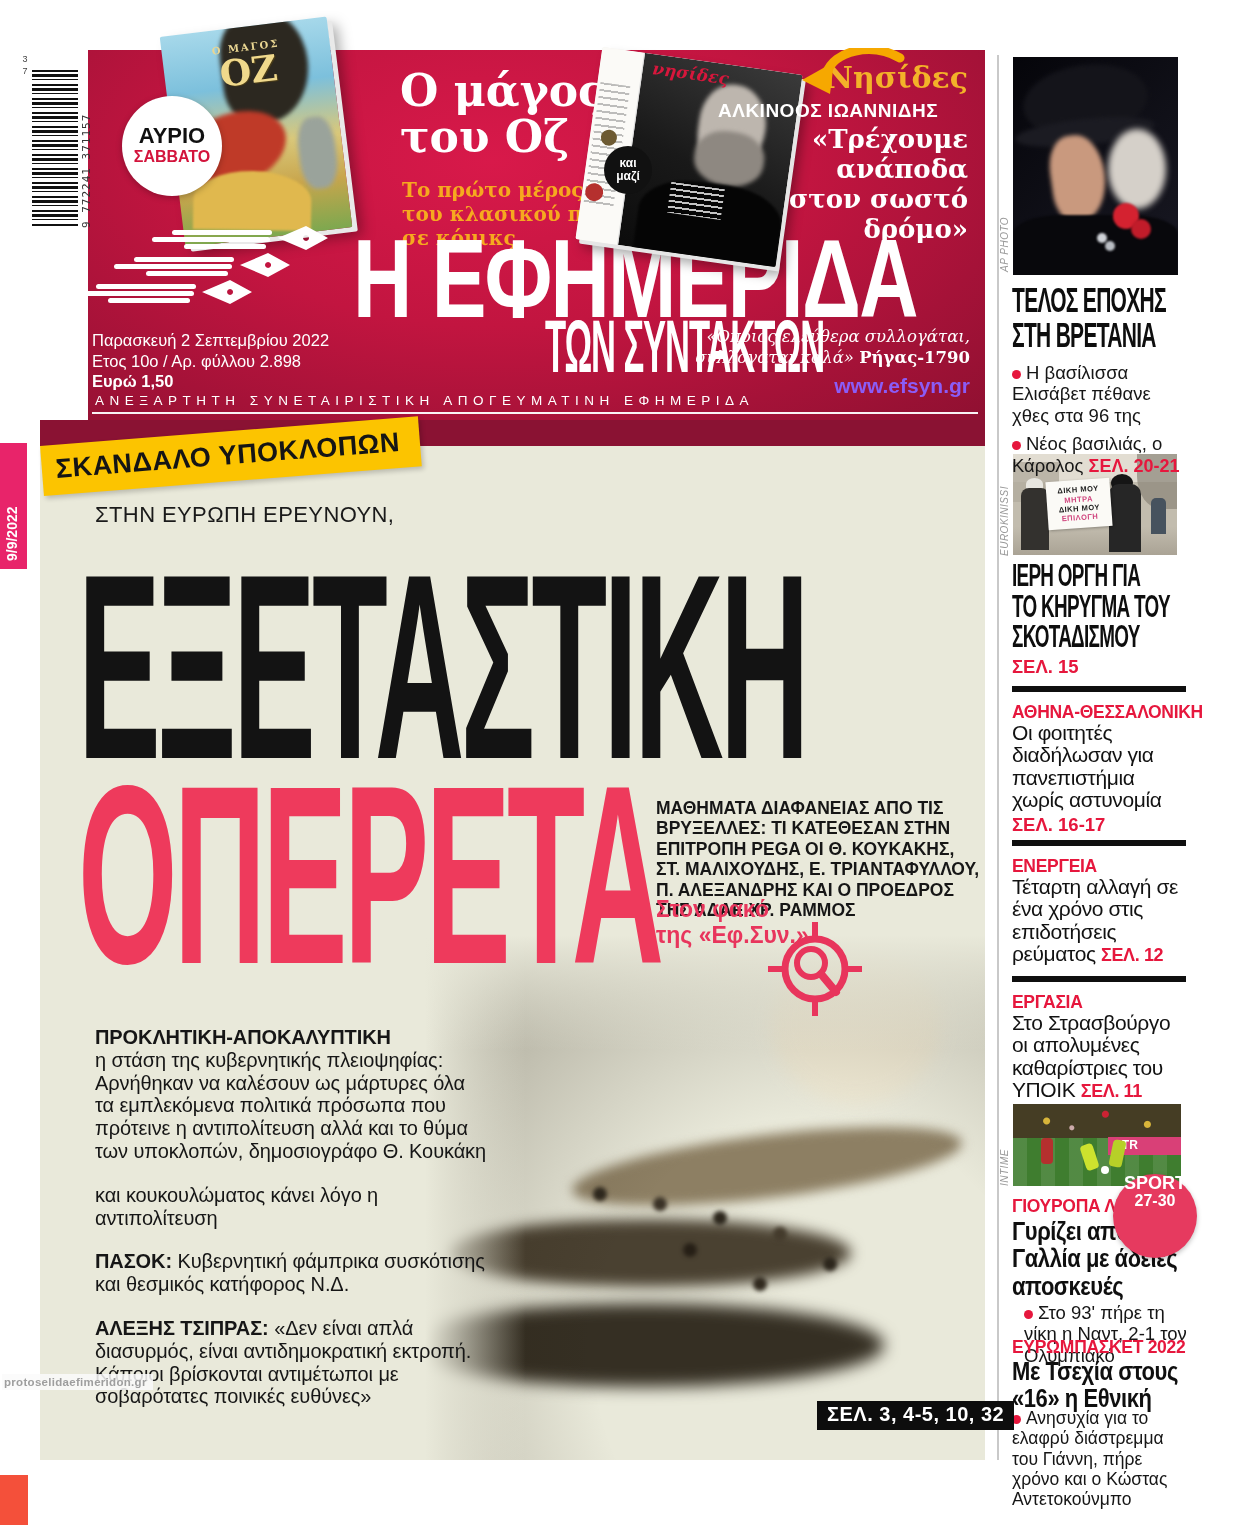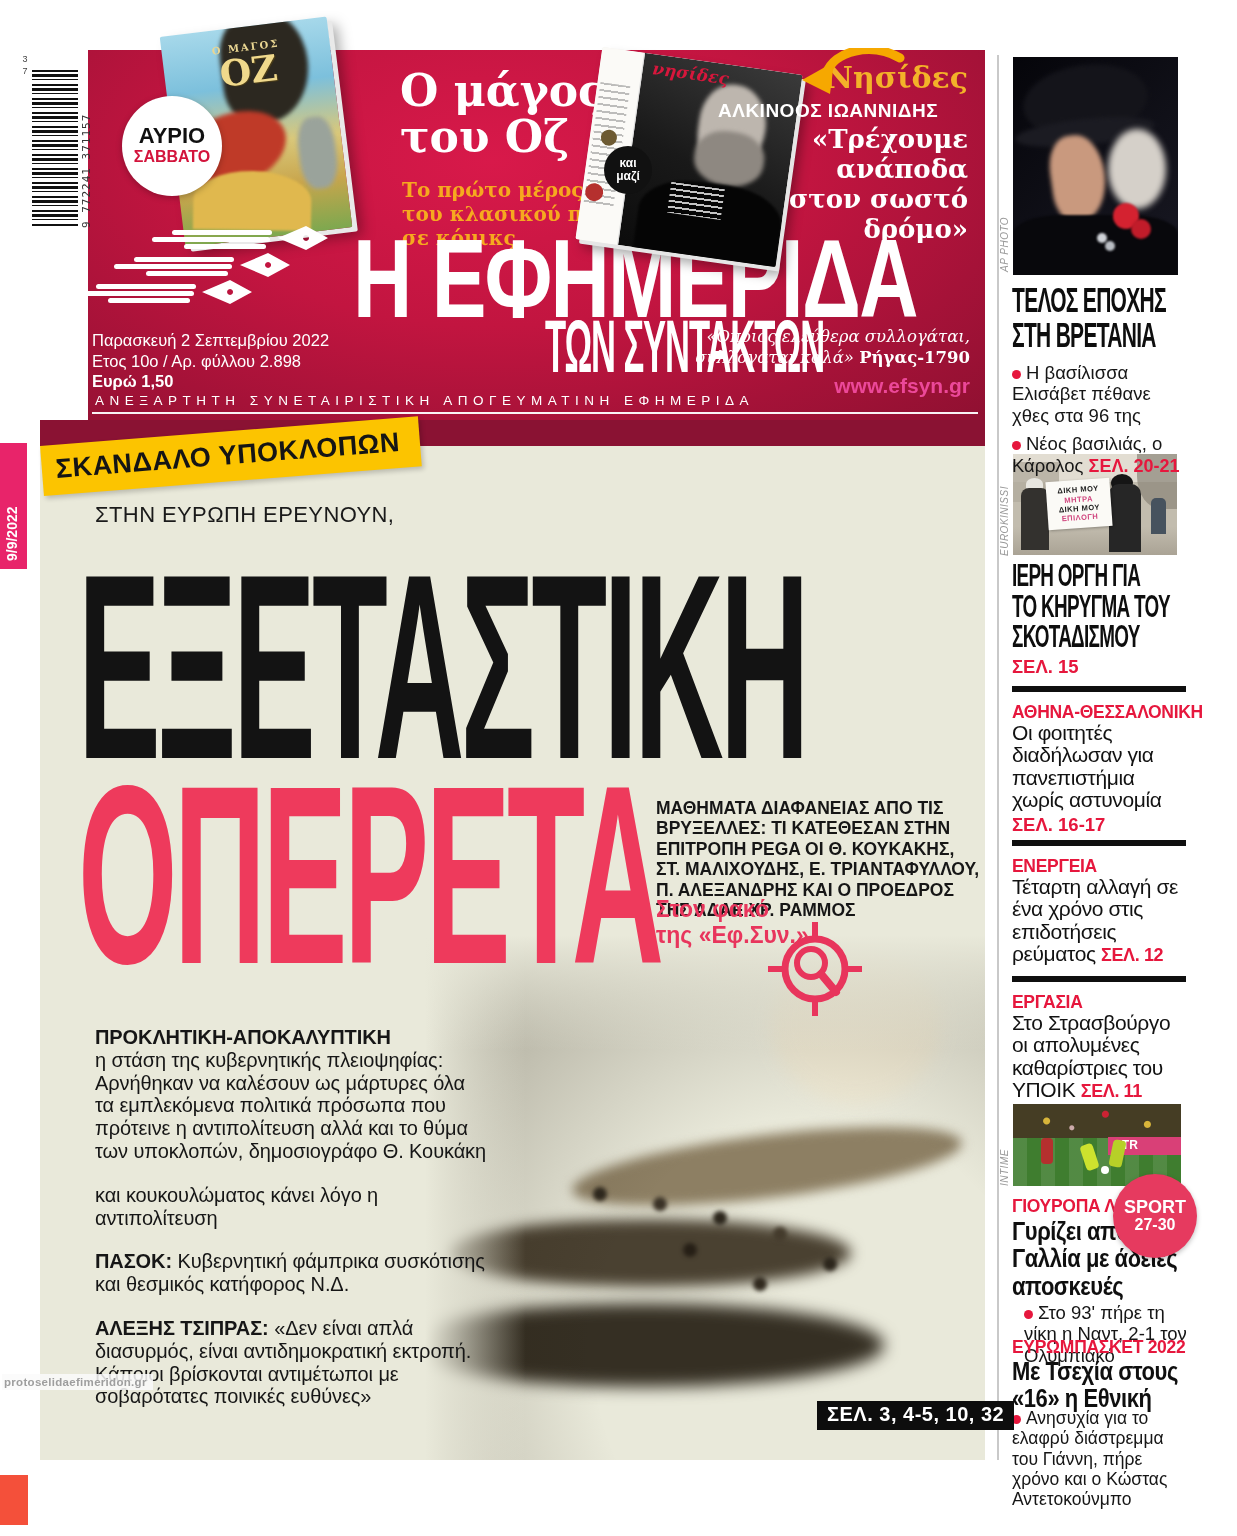--- a/index.html
+++ b/index.html
@@ -82,21 +82,21 @@
   .pens{left:80px;top:226px;z-index:2;}
   .mast1{left:353px;top:222px;font-size:100px;font-weight:800;color:#fff;letter-spacing:-2px;line-height:1;
     white-space:nowrap;transform:scale(0.82,1.12);transform-origin:0 0;z-index:2;}
   .mast2{left:545px;top:310px;font-size:64px;font-weight:800;color:#fff;letter-spacing:-2px;line-height:1;
     white-space:nowrap;transform:scale(0.54,1.15);transform-origin:0 0;z-index:2;}
   .date-block{left:92px;top:330px;color:#fff;font-size:16.5px;line-height:1.25;z-index:3;}
   .date-block .price{font-weight:bold;}
   .motto{left:640px;top:327px;width:330px;text-align:right;color:#fff;font-family:"DejaVu Serif",serif;
     font-style:italic;font-size:16.5px;line-height:1.25;z-index:3;}
   .motto b{font-style:normal;}
-  .site{left:760px;top:374px;width:210px;text-align:right;color:#ec4899;font-weight:bold;font-size:21px;z-index:3;}
+  .site{left:760px;top:374px;width:210px;text-align:right;color:#8b5cf6;font-weight:bold;font-size:21px;z-index:3;}
   .tagline{left:95px;top:393px;color:#fff;font-size:13.5px;letter-spacing:5.5px;z-index:3;white-space:nowrap;}
   .white-line{left:92px;top:412px;width:886px;height:2px;background:rgba(255,255,255,.95);z-index:3;}
 
   
   .pink-tab{left:0;top:443px;width:27px;height:126px;background:#e8246a;z-index:4;}
   .pink-tab span{position:absolute;left:4px;top:118px;transform:rotate(-90deg);transform-origin:0 0;
     color:#fff;font-weight:bold;font-size:14px;white-space:nowrap;}
   .orange-sq{left:0;top:1475px;width:28px;height:50px;background:#f4503a;}
 
   
@@ -199,21 +199,21 @@
     background:radial-gradient(circle at 20% 50%,#d8b53a 0 3px,transparent 4px),radial-gradient(circle at 55% 30%,#c23 0 3px,transparent 4px),
     radial-gradient(circle at 80% 60%,#d8b53a 0 3px,transparent 4px),radial-gradient(circle at 35% 70%,#caa 0 2px,transparent 3px);}
   .fp-board{position:absolute;right:0;top:40%;width:40%;height:22%;background:#d94077;color:#fff;
     font-weight:bold;font-size:12px;line-height:1.4;padding-left:6px;}
   .fp-p1{position:absolute;left:28px;top:34px;width:12px;height:26px;background:#b5302e;border-radius:4px;}
   .fp-p2{position:absolute;left:70px;top:40px;width:13px;height:26px;background:#cde22e;border-radius:4px;transform:rotate(-18deg);}
   .fp-p3{position:absolute;left:98px;top:36px;width:13px;height:27px;background:#b7d028;border-radius:4px;rotate:12deg;}
   .fp-ball{position:absolute;left:88px;top:62px;width:8px;height:8px;border-radius:50%;background:#fff;}
 
   .sport-circle{left:1113px;top:1174px;width:84px;height:84px;border-radius:50%;background:#e63a5f;z-index:6;
-    display:flex;flex-direction:column;align-items:center;justify-content:center;color:#fff;font-weight:bold;
+    display:flex;flex-direction:column;align-items:center;justify-content:flex-start;color:#fff;font-weight:bold;
     box-shadow:0 2px 5px rgba(0,0,0,.25);}
   .sport-circle .l1{font-size:18px;line-height:1.05;}
   .sport-circle .l2{font-size:16px;line-height:1.05;}
 </style>
 </head>
 <body>
 
 <div class="page">
 
   <div class="abs red-block"></div>

